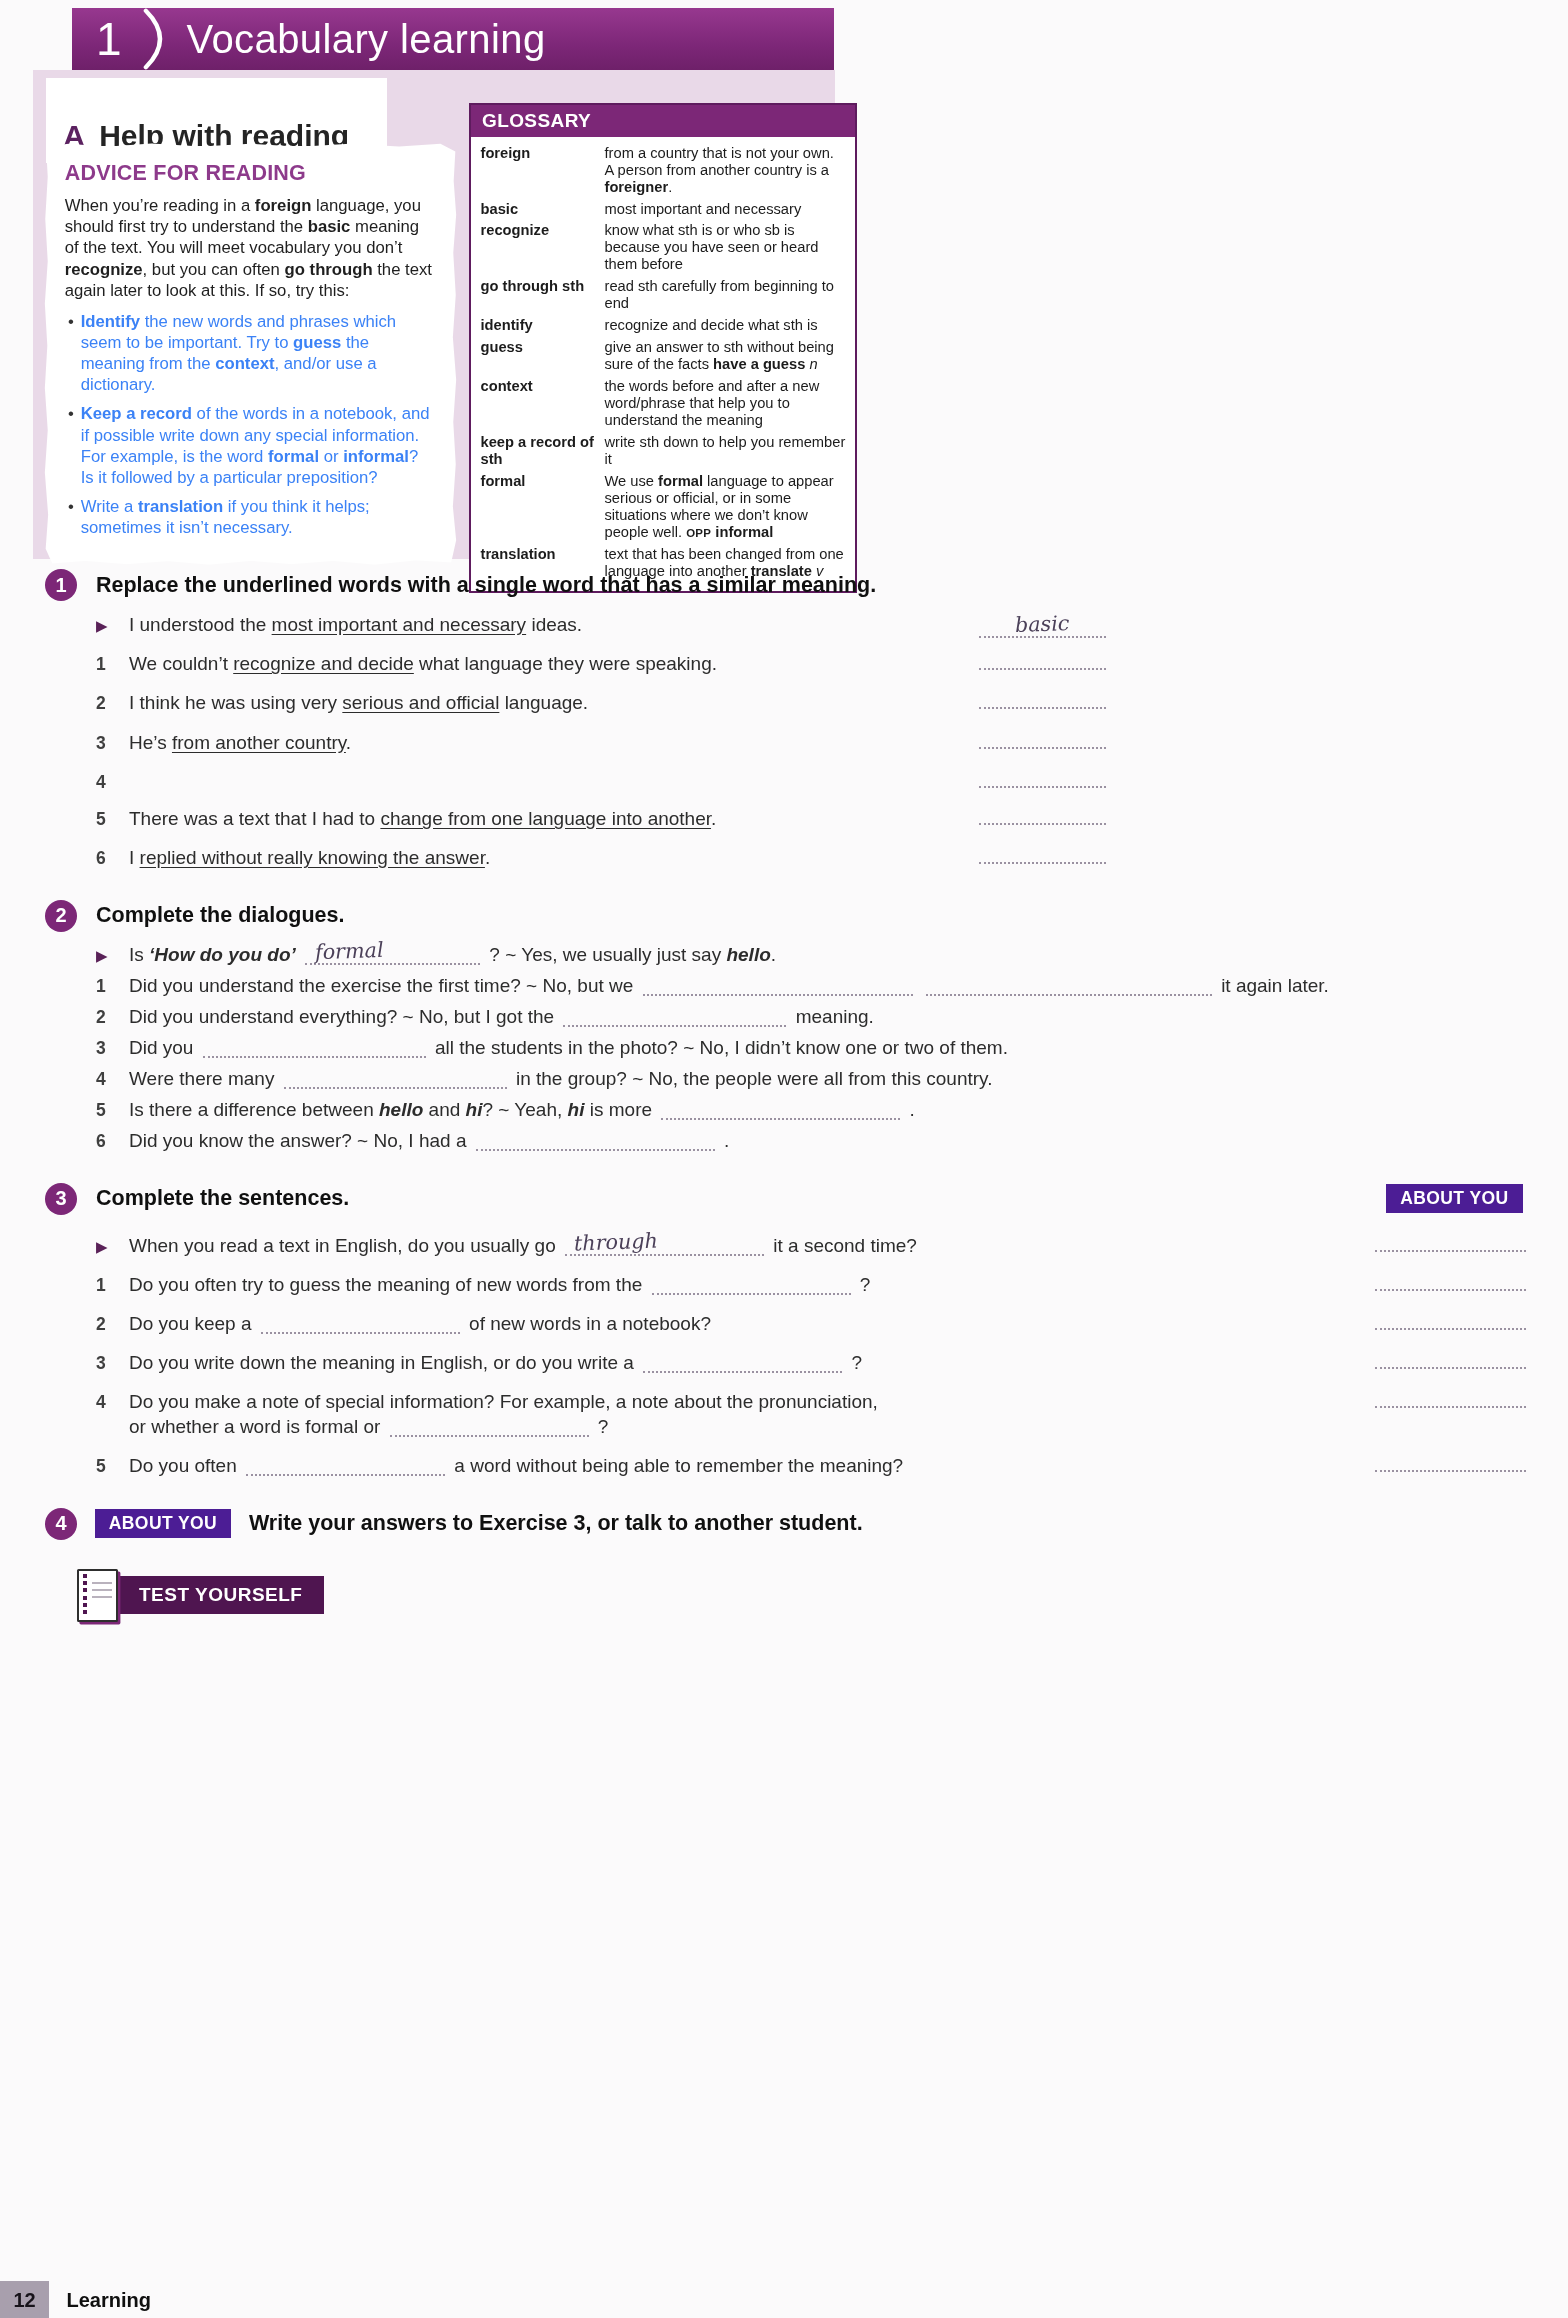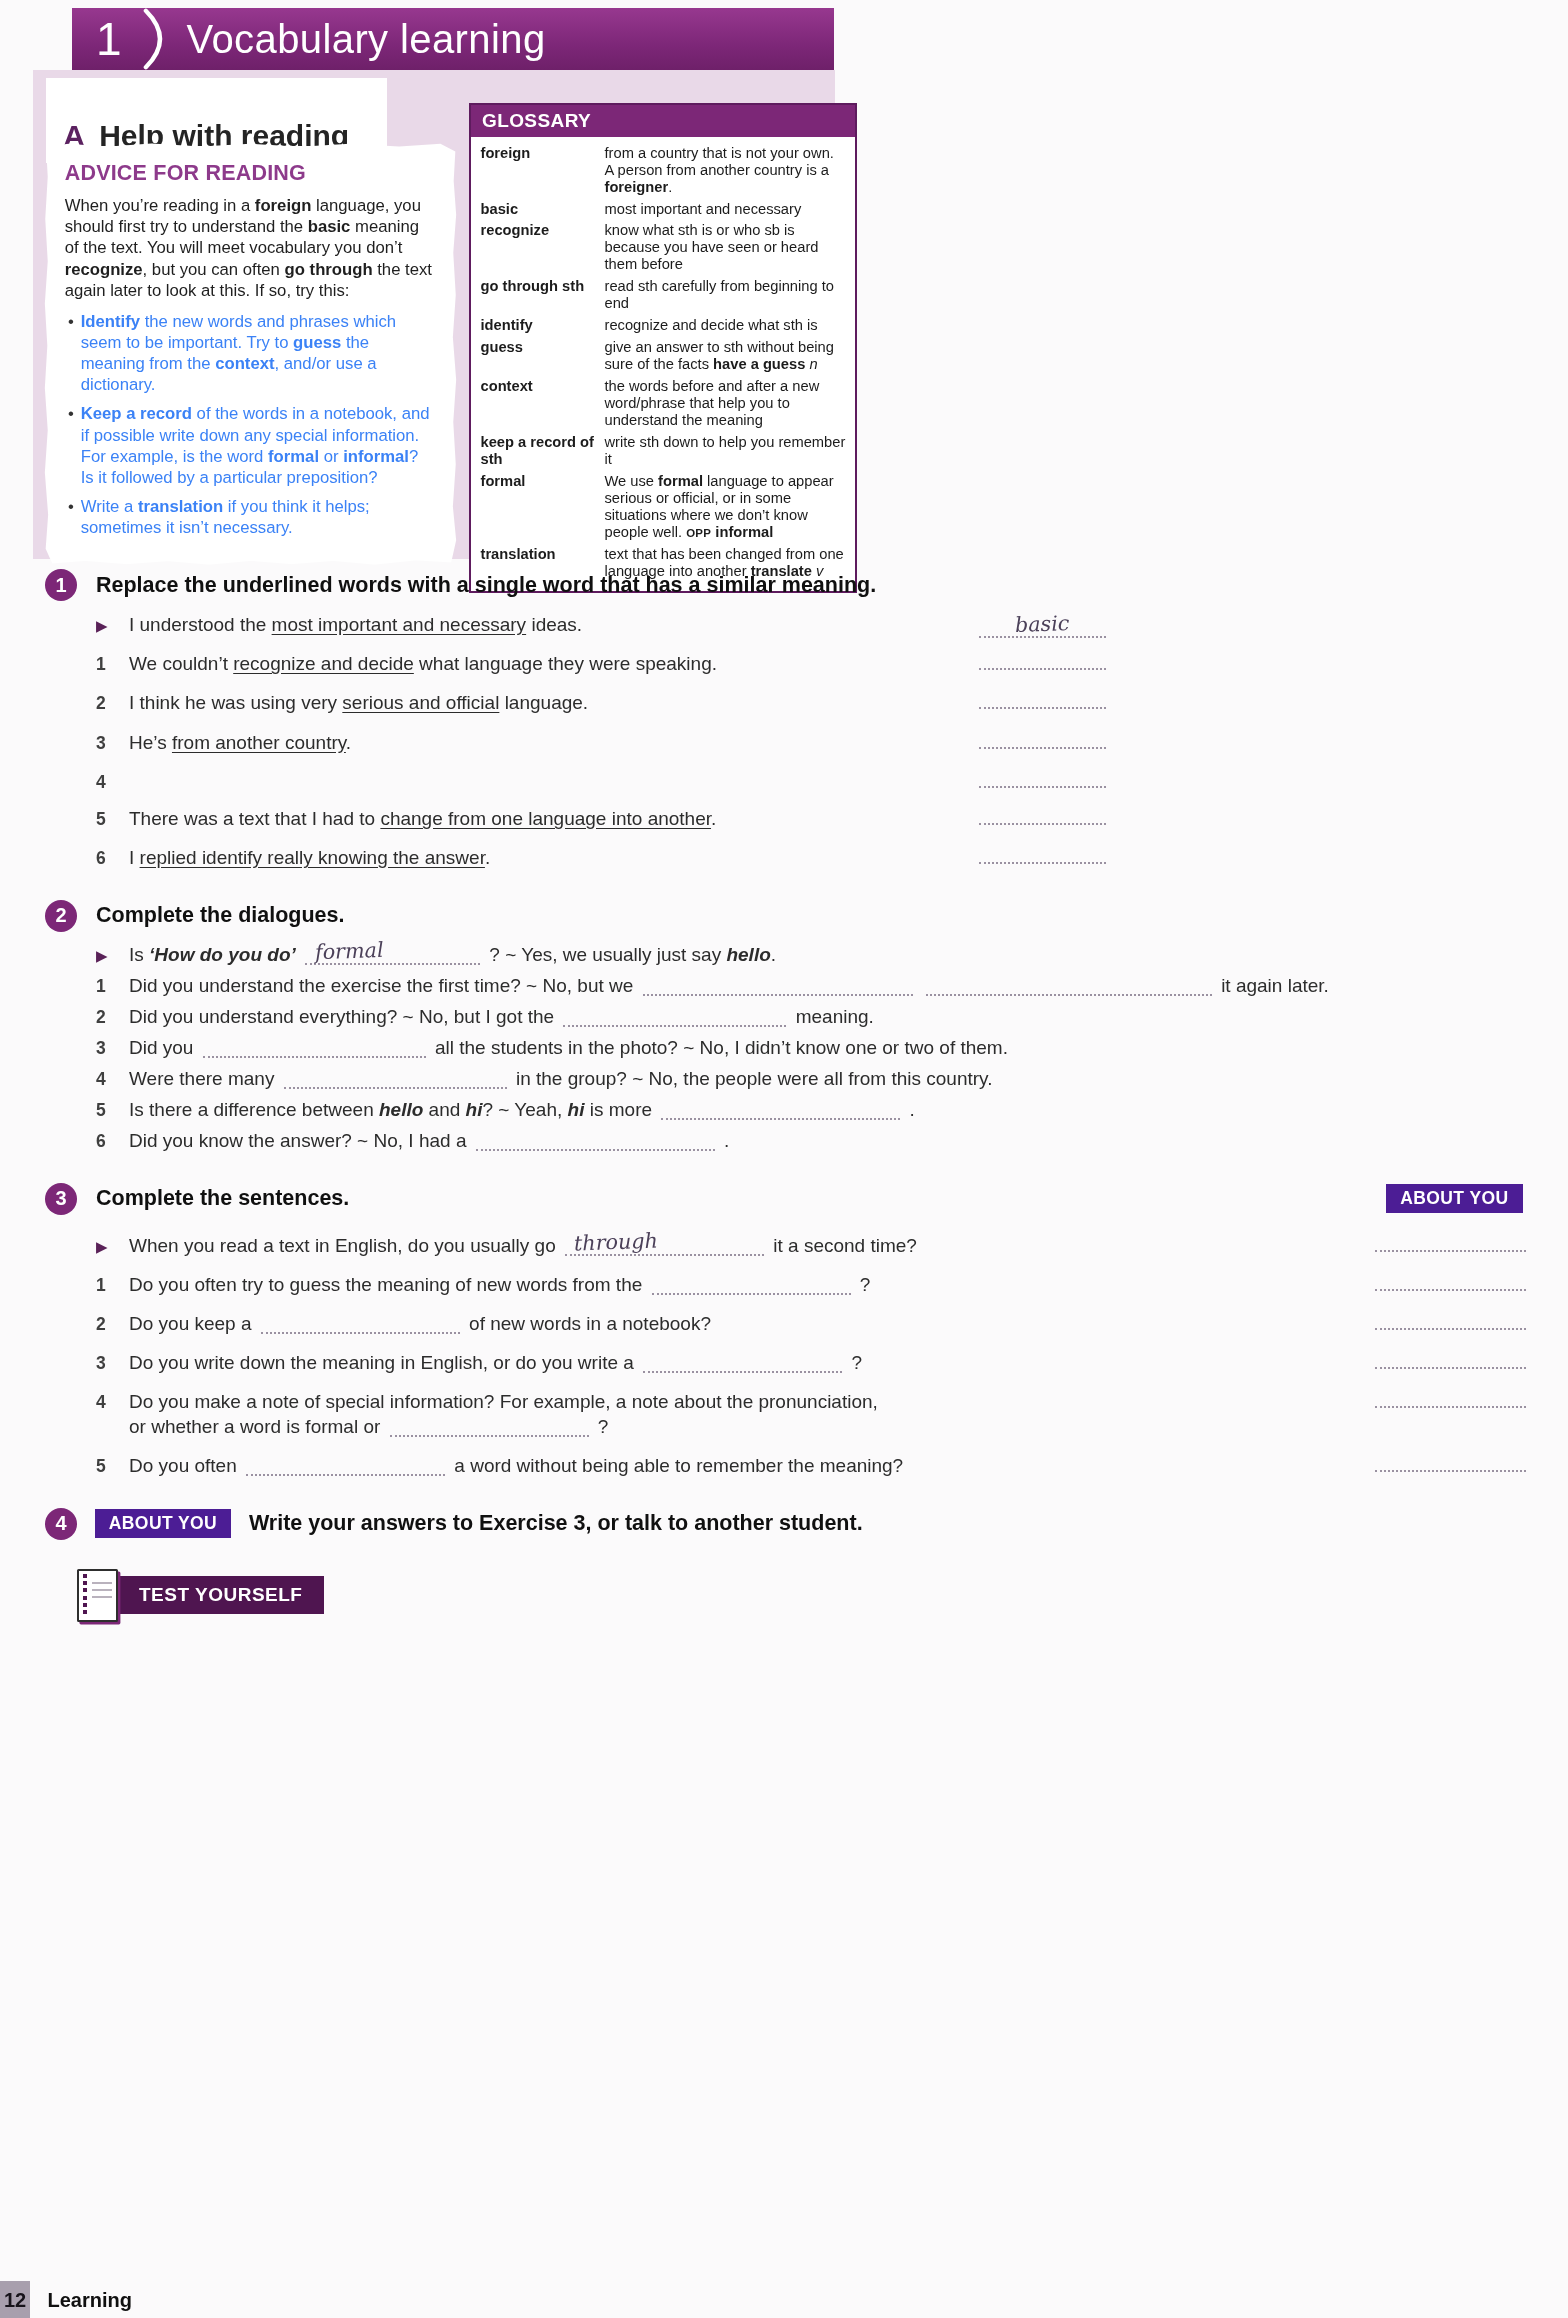--- a/index.html
+++ b/index.html
@@ -79,21 +79,21 @@
                  box-shadow:2.4px 2.4px 0 #7c2777;}
   .notebook-icon::before{content:"";position:absolute;left:4px;top:3.2px;bottom:3.2px;width:4px;
                  background:repeating-linear-gradient(180deg,#4f1550 0 4px,#fff 4px 7.2px);}
   .notebook-icon::after{content:"";position:absolute;left:12.7px;right:4px;top:11px;height:20.7px;
                  background:repeating-linear-gradient(180deg,#b9b2bd 0 1.6px,#fff 1.6px 7.2px);}
   .ty-label{background:#4f1550;color:#fff;font-weight:bold;font-size:19px;
             padding:8px 22px 8px 29px;letter-spacing:0.5px;}
 
   
   .pfooter{position:absolute;left:0;bottom:0;width:100%;height:38px;display:flex;align-items:center;}
-  .pg-num{width:30px;height:38px;background:#a89fad;color:#17131a;font-size:20px;font-weight:bold;
+  .pg-num{width:49px;height:38px;background:#a89fad;color:#17131a;font-size:20px;font-weight:bold;
           display:flex;align-items:center;justify-content:center;}
   .pg-label{margin-left:17.5px;font-size:20px;font-weight:bold;color:#101010;}
 </style>
 </head>
 <body>
 
 <div class="page">
 
   <div class="banner">
     <span class="unit-num">1</span>
@@ -204,21 +204,21 @@
     <span class="marker">4</span>
     <span class="ans-cell"></span>
   </div>
           <div class="item">
     <span class="marker">5</span>
     <span class="itext">There was a text that I had to <u>change from one language into another</u>.</span>
     <span class="ans-cell"></span>
   </div>
           <div class="item">
     <span class="marker">6</span>
-    <span class="itext">I <u>replied identify really knowing the answer</u>.</span>
+    <span class="itext">I <u>replied without really knowing the answer</u>.</span>
     <span class="ans-cell"></span>
   </div>
         </div>
     </section>
 
     <section class="exercise ex2">
       <div class="ex-head">
         <span class="ex-num">2</span>
         <h3>Complete the dialogues.</h3>
       </div>

